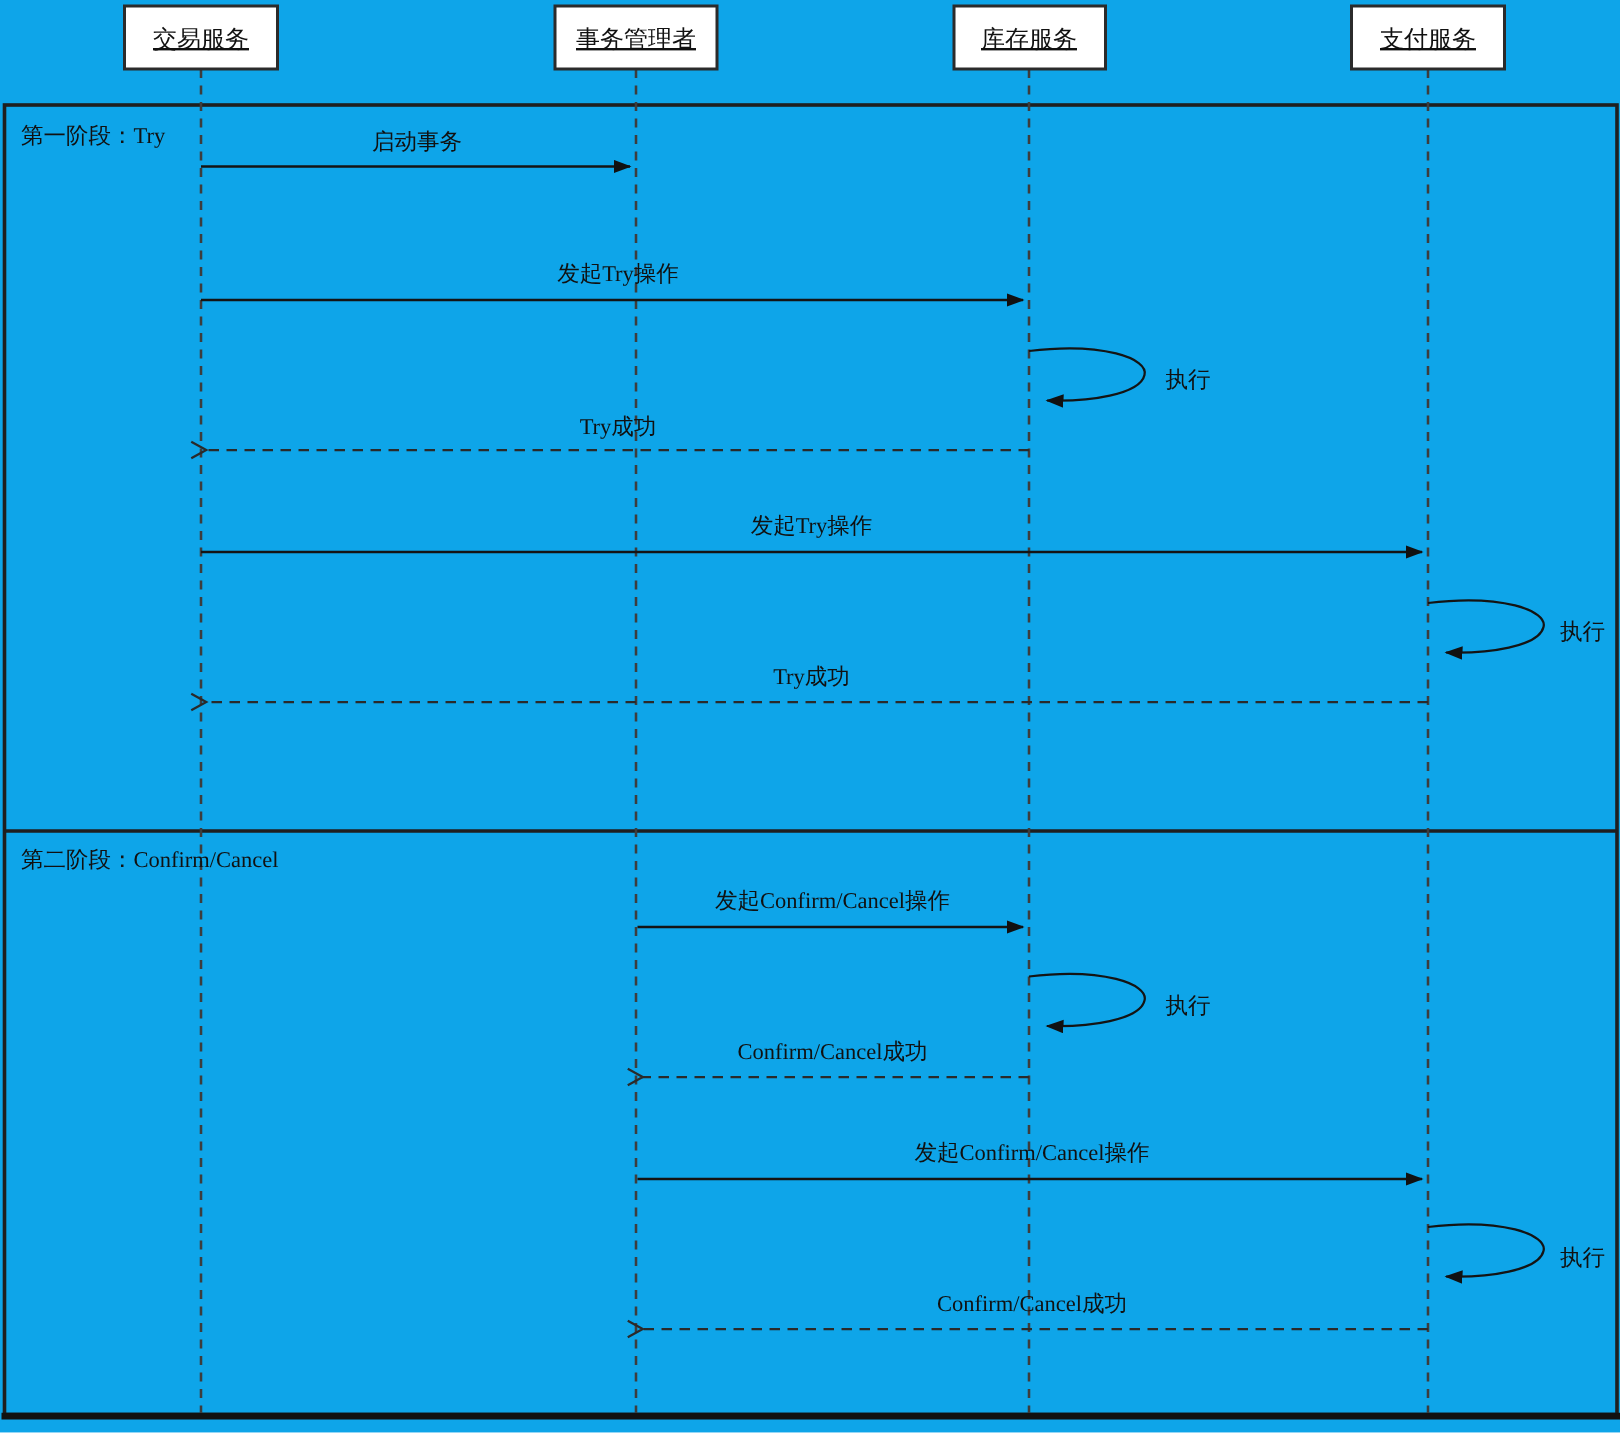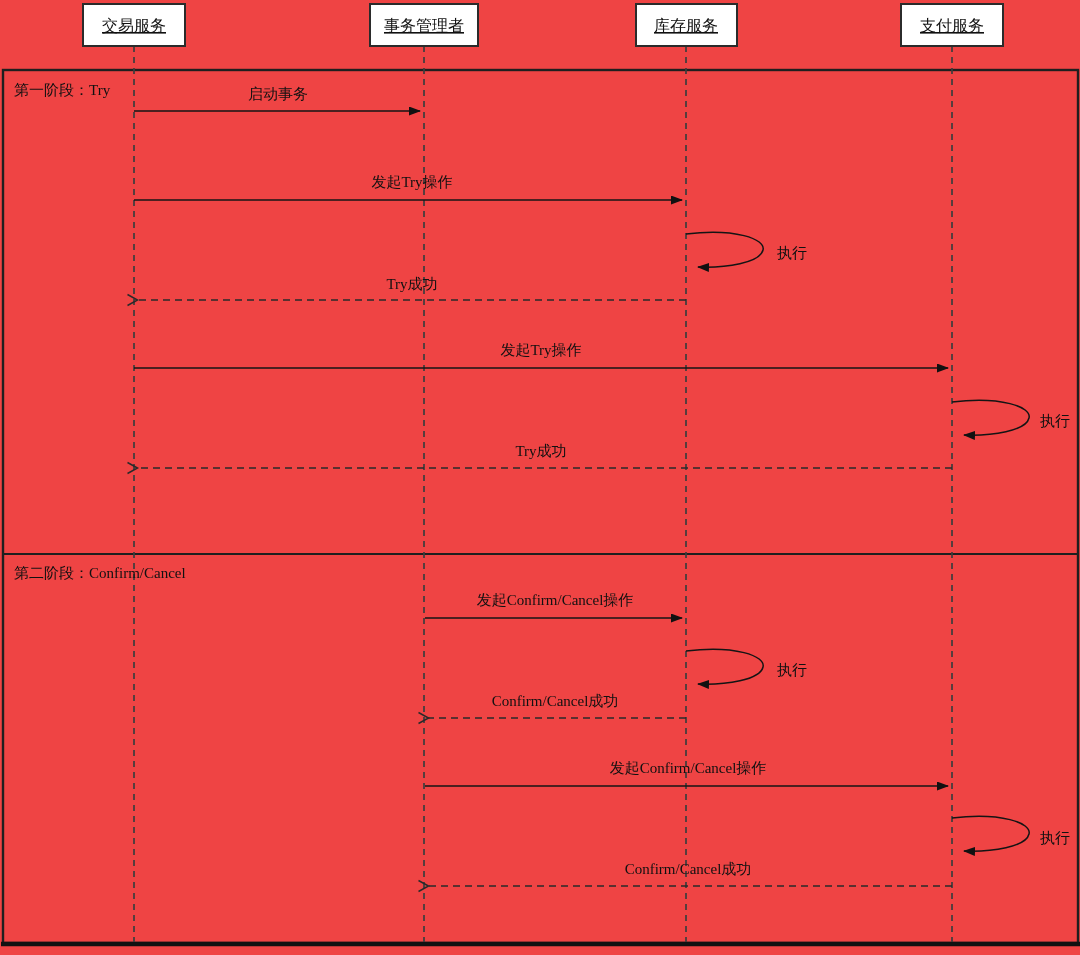--- a/index.html
+++ b/index.html
@@ -5,21 +5,21 @@
   html, body {
     margin: 0;
     padding: 0;
     background: #ffffff;
     font-family: "Liberation Serif", "DejaVu Serif", serif;
   }
   .stage {
     position: relative;
     width: 1080px;
     height: 955px;
-    background: #ef4444;
+    background: #0ea5e9;
     overflow: hidden;
   }
   svg { display: block; }
   .box {
     fill: #ffffff;
     stroke: #2b2b2b;
     stroke-width: 2;
   }
   .frame {
     fill: none;

